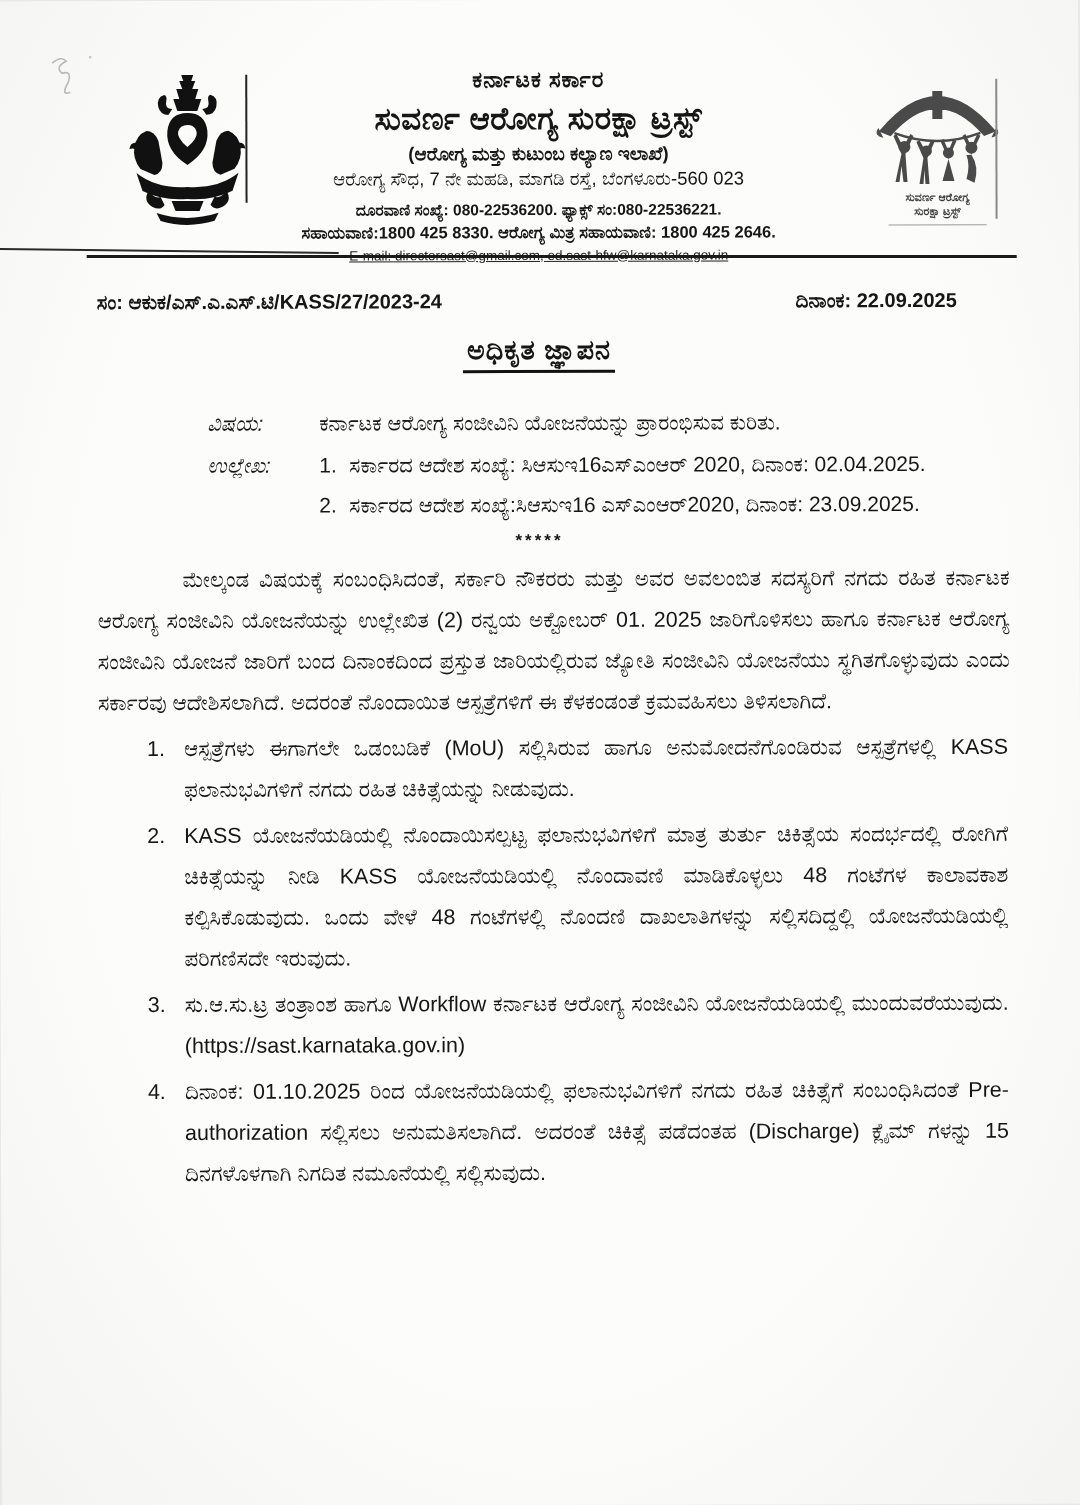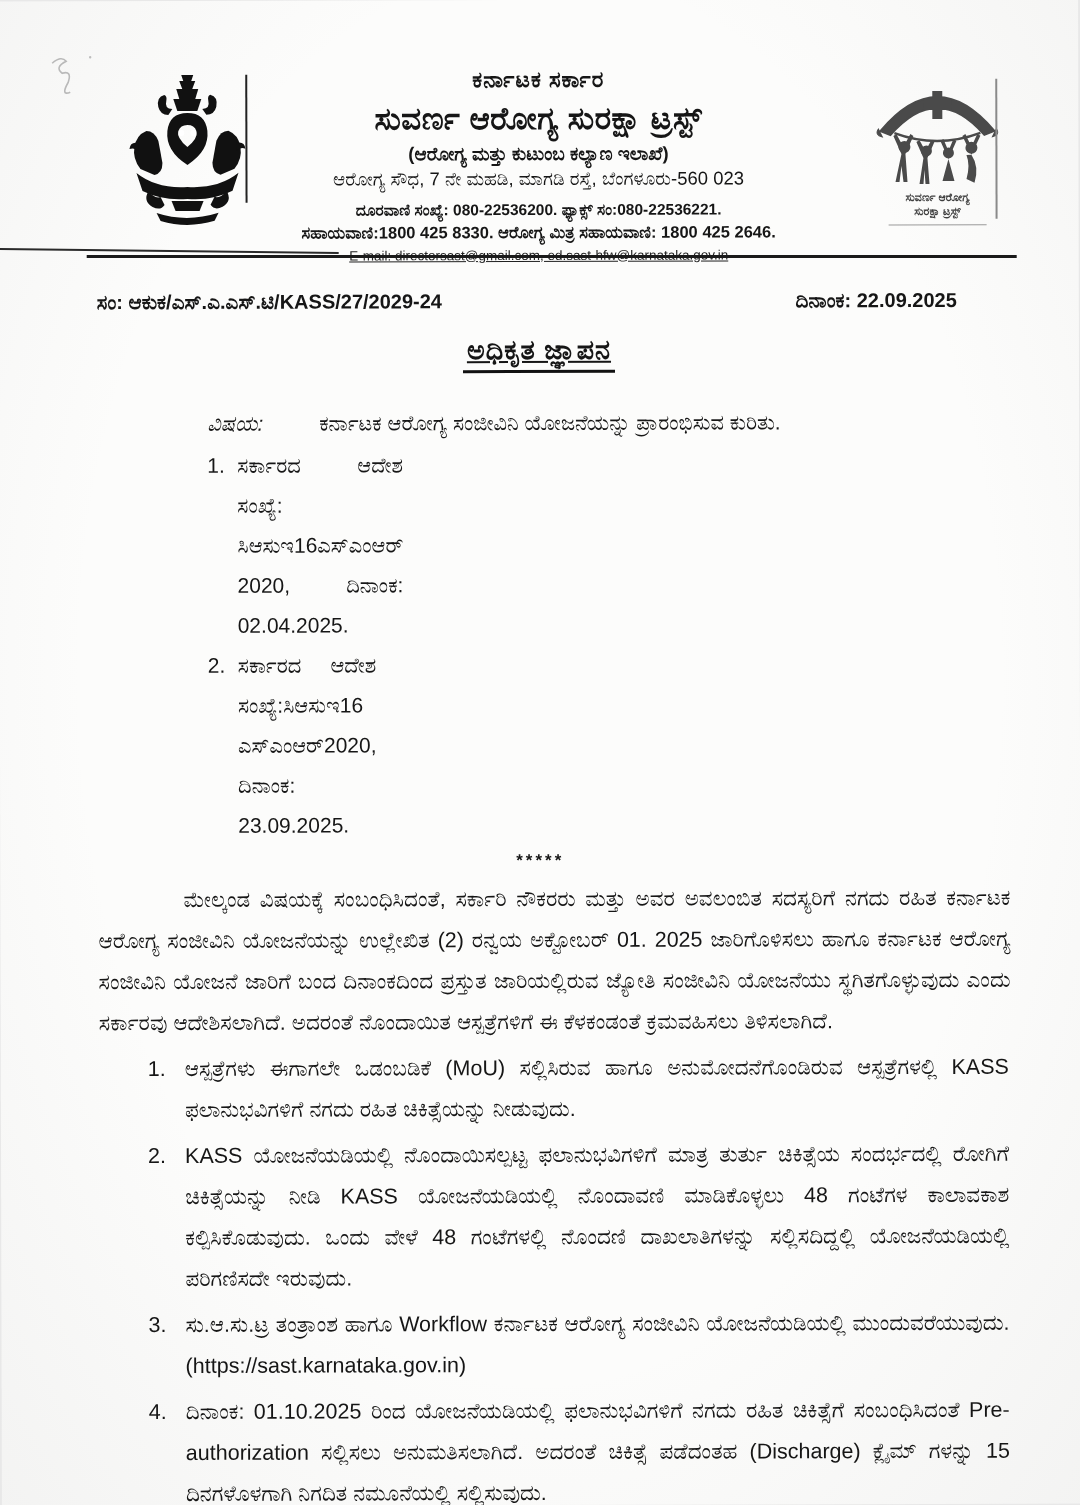--- a/index.html
+++ b/index.html
@@ -31,21 +31,21 @@
   .head-rule2{position:absolute;left:0px;top:249px;width:340px;height:2px;background:#2a2a2a;transform:rotate(0.8deg);}
   .emblem{position:absolute;left:128px;top:72px;}
   .sast-logo{position:absolute;left:876px;top:70px;}
   .artifact-v1{position:absolute;left:247px;top:74px;width:2px;height:128px;background:#222;}
   .artifact-v2{position:absolute;left:997px;top:80px;width:2px;height:140px;background:#8a8a8a;}
   .scribble{position:absolute;left:42px;top:48px;}
   
   .meta-row{display:flex;justify-content:space-between;padding:20px 122px 0 98px;font-size:20px;font-weight:bold;}
   
   .title-wrap{text-align:center;margin-top:22px;}
-  .doc-title{display:inline-block;font-size:27px;font-weight:bold;border-bottom:3px solid #111;padding:0 4px 4px 4px;letter-spacing:1px;text-decoration:underline;}
+  .doc-title{display:inline-block;font-size:27px;font-weight:bold;border-bottom:3px solid #111;padding:0 4px 4px 4px;letter-spacing:1px;}
   
   .sub-block{margin:30px 70px 0 208px;font-size:21px;line-height:40px;}
   .sub-row{display:grid;grid-template-columns:112px 1fr;}
   .sub-label{font-weight:bold;font-weight:normal;font-style:italic;}
   .sub-text{text-align:justify;}
   .ref-item{display:grid;grid-template-columns:30px 1fr;}
   .sep{ text-align:center;font-size:17px;font-weight:bold;letter-spacing:3px;margin-top:6px;}
   
   .body-text{margin:8px 70px 0 98px;font-size:21.5px;line-height:41px;text-align:justify;}
   .intro{text-indent:85px;}
@@ -131,34 +131,35 @@
       <div class="phone">ದೂರವಾಣಿ ಸಂಖ್ಯೆ: 080-22536200. ಫ್ಯಾಕ್ಸ್ ಸಂ:080-22536221.</div>
       <div class="helpline">ಸಹಾಯವಾಣಿ:1800 425 8330. ಆರೋಗ್ಯ ಮಿತ್ರ ಸಹಾಯವಾಣಿ: 1800 425 2646.</div>
       <div class="email">E-mail: directorsast@gmail.com, ed.sast-hfw@karnataka.gov.in</div>
     </div>
 
     <div class="head-rule"></div>
     <div class="head-rule2"></div>
   </div>
 
   <div class="meta-row">
-    <span>ಸಂ: ಆಕುಕ/ಎಸ್.ಎ.ಎಸ್.ಟಿ/KASS/27/2029-24</span>
+    <span>ಸಂ: ಆಕುಕ/ಎಸ್.ಎ.ಎಸ್.ಟಿ/KASS/27/2023-24</span>
     <span>ದಿನಾಂಕ: 22.09.2025</span>
   </div>
 
   <div class="title-wrap">
     <span class="doc-title">ಅಧಿಕೃತ ಜ್ಞಾಪನ</span>
   </div>
 
   <div class="sub-block">
     <div class="sub-row">
       <span class="sub-label">ವಿಷಯ:</span>
       <span class="sub-text">ಕರ್ನಾಟಕ ಆರೋಗ್ಯ ಸಂಜೀವಿನಿ ಯೋಜನೆಯನ್ನು ಪ್ರಾರಂಭಿಸುವ ಕುರಿತು.</span>
     </div>
     <div class="sub-row" style="margin-top:2px;">
+      <span class="sub-label">ಉಲ್ಲೇಖ:</span>
       <span>
         <span class="ref-item">
           <span>1.</span>
           <span class="sub-text">ಸರ್ಕಾರದ ಆದೇಶ ಸಂಖ್ಯೆ: ಸಿಆಸುಇ16ಎಸ್ಎಂಆರ್ 2020, ದಿನಾಂಕ: 02.04.2025.</span>
         </span>
         <span class="ref-item">
           <span>2.</span>
           <span class="sub-text">ಸರ್ಕಾರದ ಆದೇಶ ಸಂಖ್ಯೆ:ಸಿಆಸುಇ16 ಎಸ್ಎಂಆರ್2020, ದಿನಾಂಕ: 23.09.2025.</span>
         </span>
       </span>

